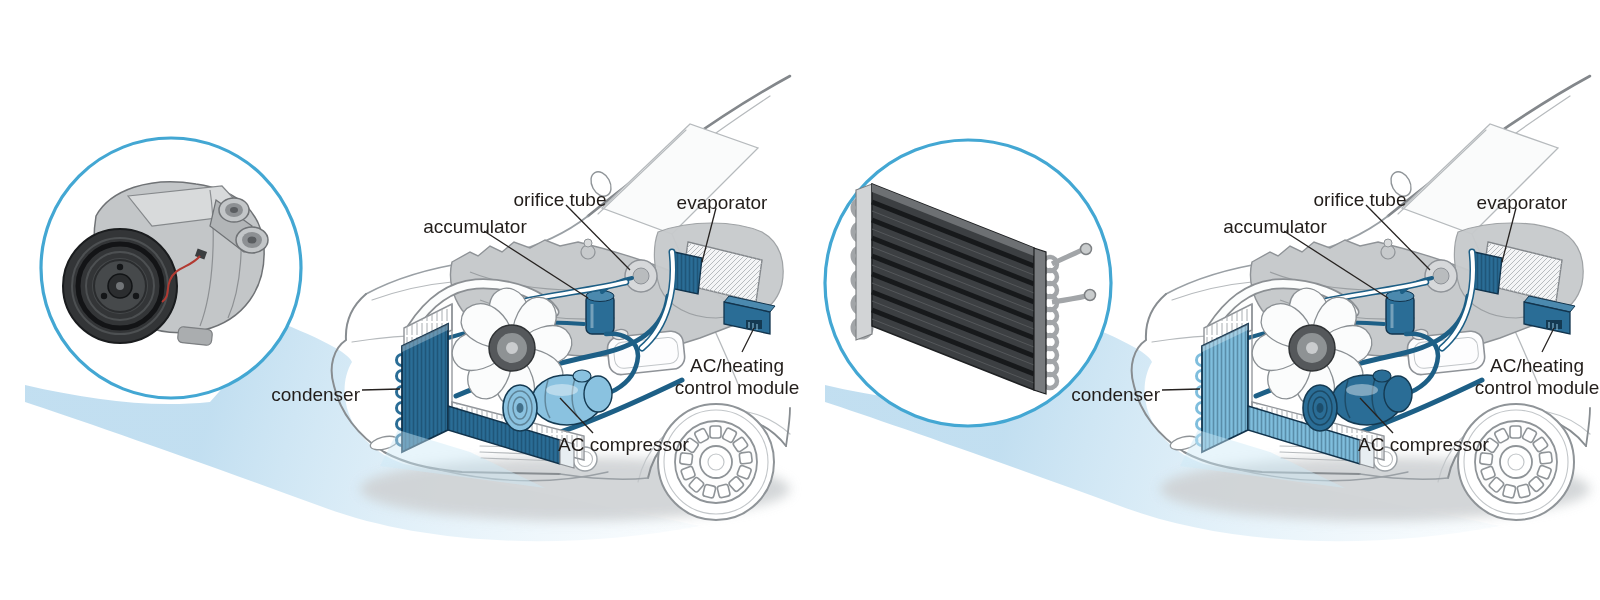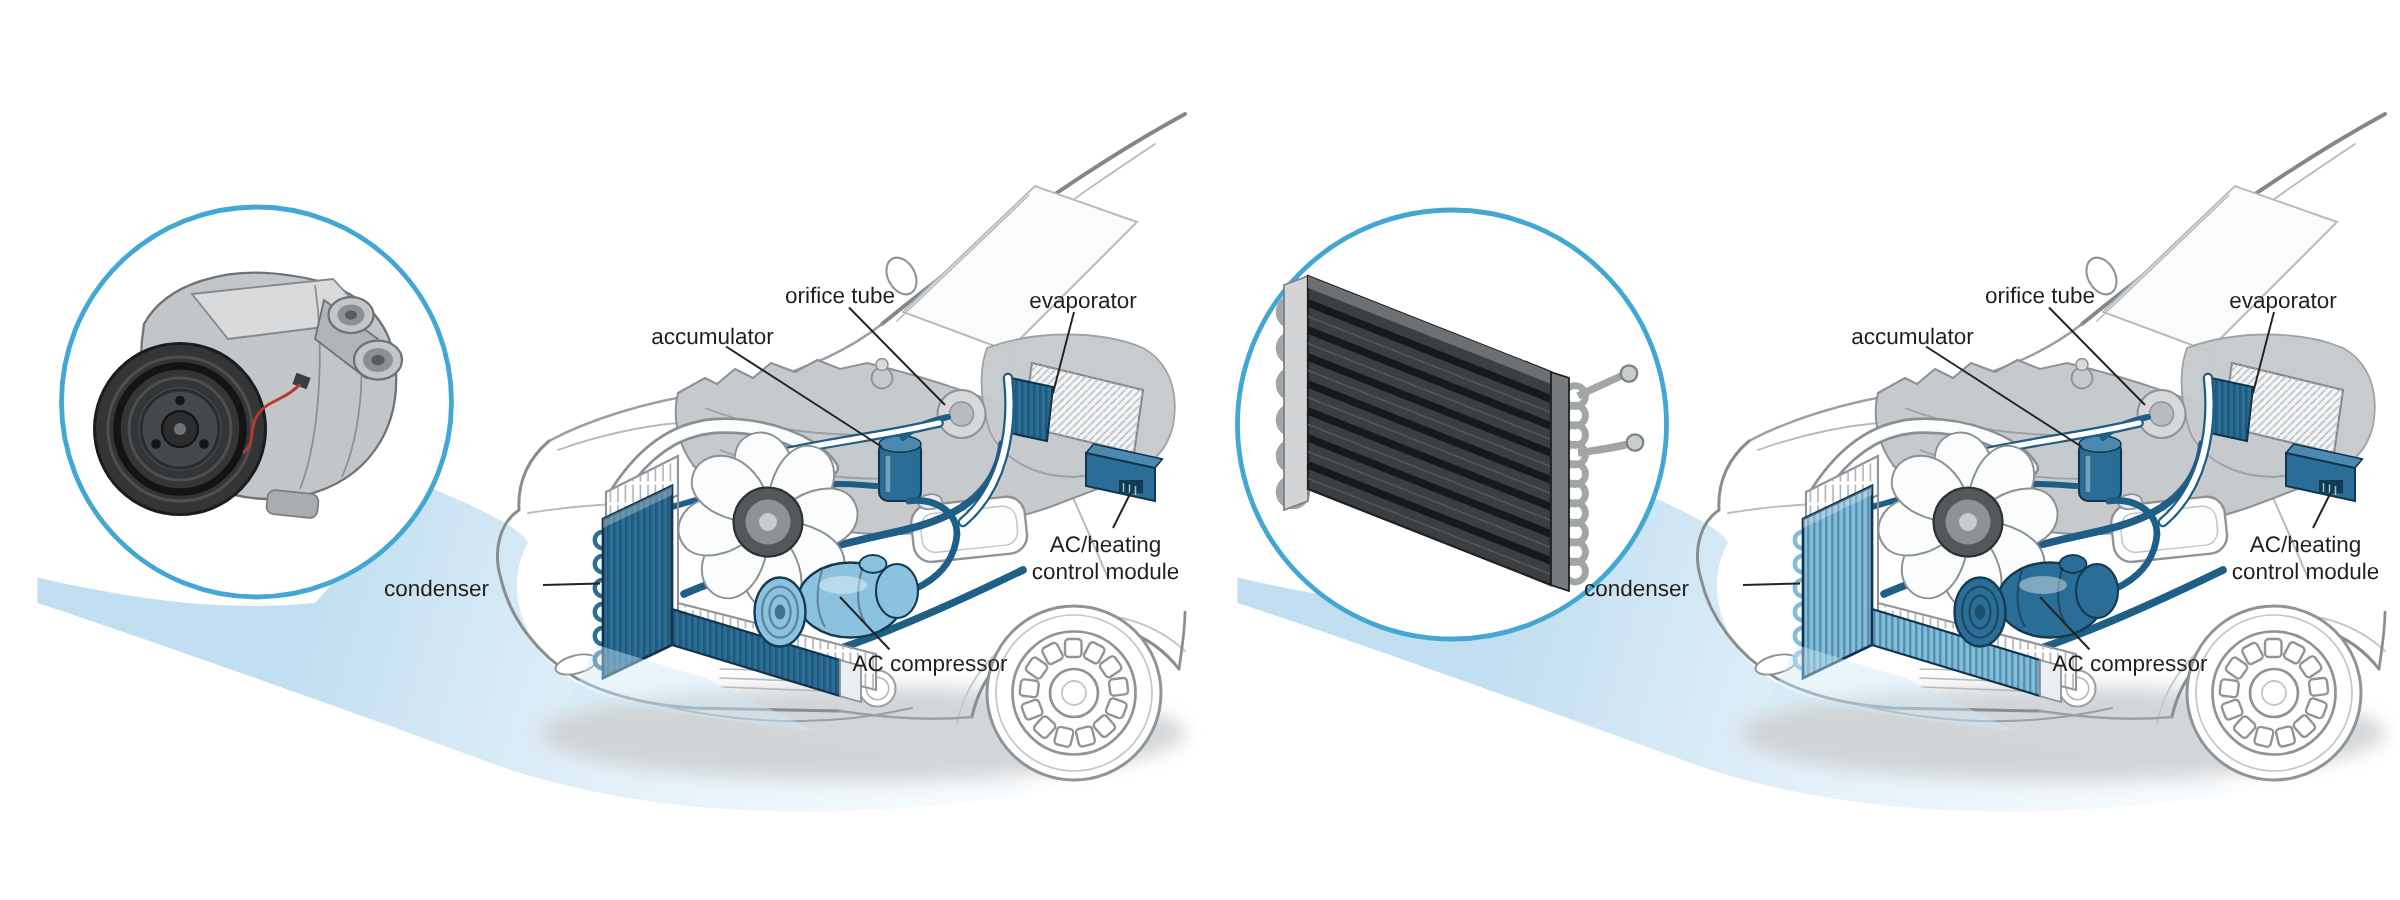--- a/index.html
+++ b/index.html
@@ -1,21 +1,21 @@
 <!DOCTYPE html>
 <html><head>
 <meta charset="utf-8">
 <style>
   html,body{margin:0;padding:0;background:#ffffff;}
   .stage{position:relative;width:1600px;height:600px;background:#ffffff;overflow:hidden;
          font-family:"Liberation Sans", sans-serif;}
   .stage svg{position:absolute;left:0;top:0;}
-  .lbl{position:absolute;font-size:15px;line-height:1.18;color:#221d1a;text-align:center;
+  .lbl{position:absolute;font-size:19px;line-height:1.18;color:#221d1a;text-align:center;
        white-space:nowrap;}
-  .lbl.right{text-align:left;}
+  .lbl.right{text-align:right;}
   .lbl .l2{display:block;}
   .use-left{--cond:#2a6d96; --comp:#8ac2e0;}
   .use-right{--cond:#7fbedd; --comp:#2a6d96;}
 </style>
 </head>
 <body>
 
 <div class="stage">
 <svg width="1600" height="600" viewBox="0 0 1600 600">
   <defs>

